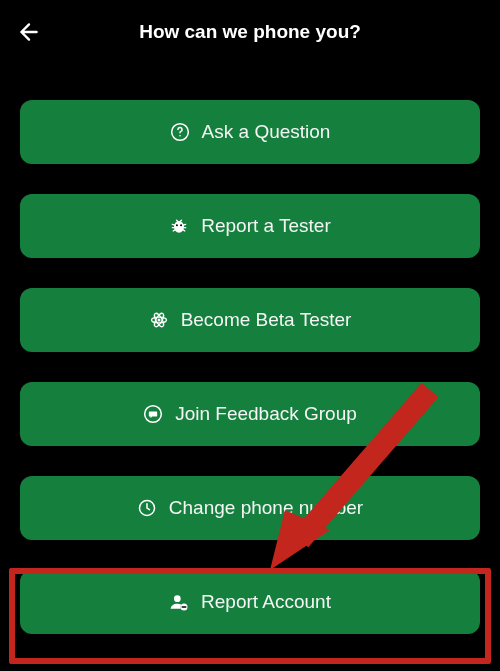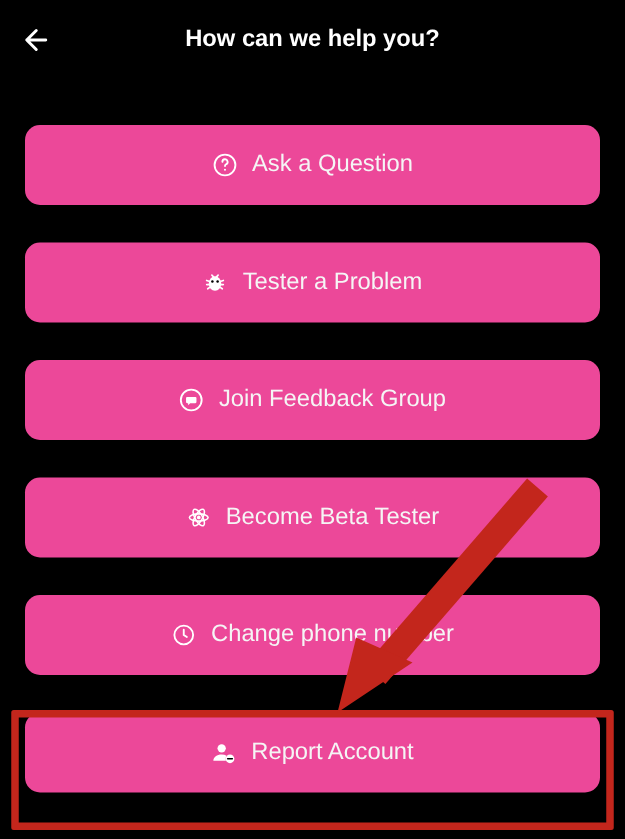--- a/index.html
+++ b/index.html
@@ -35,21 +35,21 @@
       font-size: 19px;
       font-weight: 600;
     }
     .content {
       padding: 36px 20px 0 20px;
       display: flex;
       flex-direction: column;
       gap: 30px;
     }
     .option-row {
-      background: #ec4899;
+      background: #15803d;
       border-radius: 12px;
       height: 64px;
       display: flex;
       align-items: center;
       justify-content: center;
       gap: 12px;
       cursor: pointer;
     }
     .option-row .icon {
       display: flex;
@@ -75,21 +75,21 @@
   </style>
 </head>
 <body>
 
 <div class="header">
   <div class="back-arrow">
     <svg width="26" height="26" viewBox="0 0 24 24" fill="none">
       <path d="M19 12H5M5 12L12 5M5 12L12 19" stroke="#fff" stroke-width="2.2" stroke-linecap="round" stroke-linejoin="round"></path>
     </svg>
   </div>
-  <div class="header-title">How can we help you?</div>
+  <div class="header-title">How can we phone you?</div>
 </div>
 
 <div class="content">
 
   <div class="option-row">
     <span class="icon">
       <svg width="20" height="20" viewBox="0 0 24 24" fill="none">
         <circle cx="12" cy="12" r="10" stroke="#fff" stroke-width="1.8"></circle>
         <path d="M9.5 9a2.5 2.5 0 1 1 3.5 2.3c-.8.4-1 1-1 1.7" stroke="#fff" stroke-width="1.8" stroke-linecap="round"></path>
         <circle cx="12" cy="16.5" r="1" fill="#fff"></circle>
@@ -100,43 +100,43 @@
 
   <div class="option-row">
     <span class="icon">
       <svg width="20" height="20" viewBox="0 0 24 24" fill="#fff">
         <ellipse cx="12" cy="13" rx="6" ry="7"></ellipse>
         <circle cx="9.5" cy="11" r="1.2" fill="#000"></circle>
         <circle cx="14.5" cy="11" r="1.2" fill="#000"></circle>
         <path d="M4 10l3 1M4 14h3M5 18l3-2M20 10l-3 1M20 14h-3M19 18l-3-2M9 5l2 2M15 5l-2 2" stroke="#fff" stroke-width="1.6" stroke-linecap="round"></path>
       </svg>
     </span>
-    <span class="option-label">Tester a Problem</span>
-  </div>
-
-  <div class="option-row">
-    <span class="icon">
-      <svg width="20" height="20" viewBox="0 0 24 24" fill="none">
-        <circle cx="12" cy="12" r="10" stroke="#fff" stroke-width="1.8"></circle>
-        <path d="M8 9h8a1 1 0 0 1 1 1v4a1 1 0 0 1-1 1h-5l-2 2v-2H8a1 1 0 0 1-1-1v-4a1 1 0 0 1 1-1z" fill="#fff"></path>
-      </svg>
-    </span>
-    <span class="option-label">Join Feedback Group</span>
+    <span class="option-label">Report a Tester</span>
   </div>
 
   <div class="option-row">
     <span class="icon">
       <svg width="20" height="20" viewBox="0 0 24 24" fill="none">
         <circle cx="12" cy="12" r="1.8" fill="#fff"></circle>
         <ellipse cx="12" cy="12" rx="9" ry="3.5" stroke="#fff" stroke-width="1.5"></ellipse>
         <ellipse cx="12" cy="12" rx="9" ry="3.5" stroke="#fff" stroke-width="1.5" transform="rotate(60 12 12)"></ellipse>
         <ellipse cx="12" cy="12" rx="9" ry="3.5" stroke="#fff" stroke-width="1.5" transform="rotate(-60 12 12)"></ellipse>
       </svg>
     </span>
     <span class="option-label">Become Beta Tester</span>
+  </div>
+
+  <div class="option-row">
+    <span class="icon">
+      <svg width="20" height="20" viewBox="0 0 24 24" fill="none">
+        <circle cx="12" cy="12" r="10" stroke="#fff" stroke-width="1.8"></circle>
+        <path d="M8 9h8a1 1 0 0 1 1 1v4a1 1 0 0 1-1 1h-5l-2 2v-2H8a1 1 0 0 1-1-1v-4a1 1 0 0 1 1-1z" fill="#fff"></path>
+      </svg>
+    </span>
+    <span class="option-label">Join Feedback Group</span>
   </div>
 
   <div class="option-row">
     <span class="icon">
       <svg width="20" height="20" viewBox="0 0 24 24" fill="none">
         <circle cx="12" cy="12" r="9" stroke="#fff" stroke-width="1.8"></circle>
         <path d="M12 7v5l3 2" stroke="#fff" stroke-width="1.8" stroke-linecap="round"></path>
       </svg>
     </span>
     <span class="option-label">Change phone number</span>

